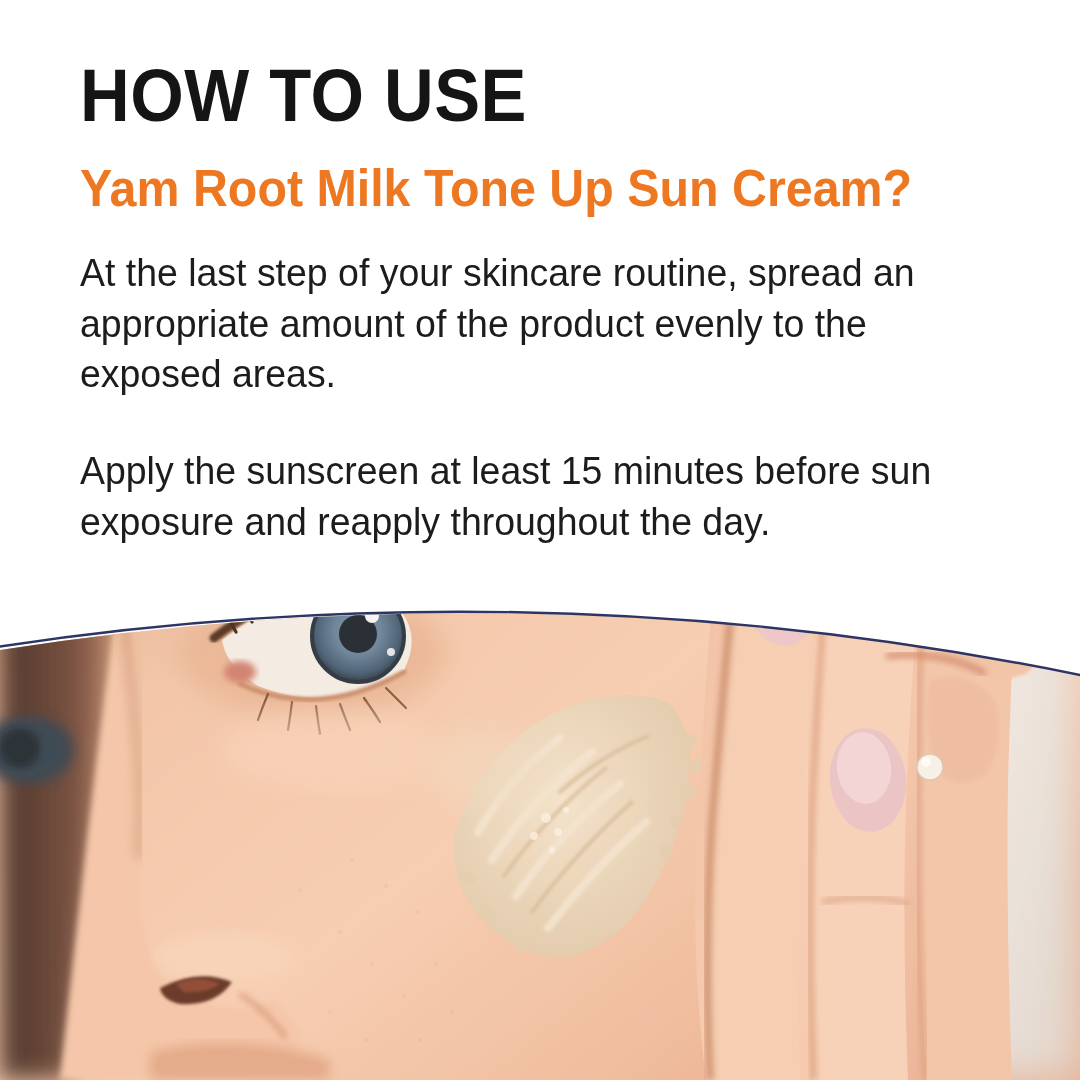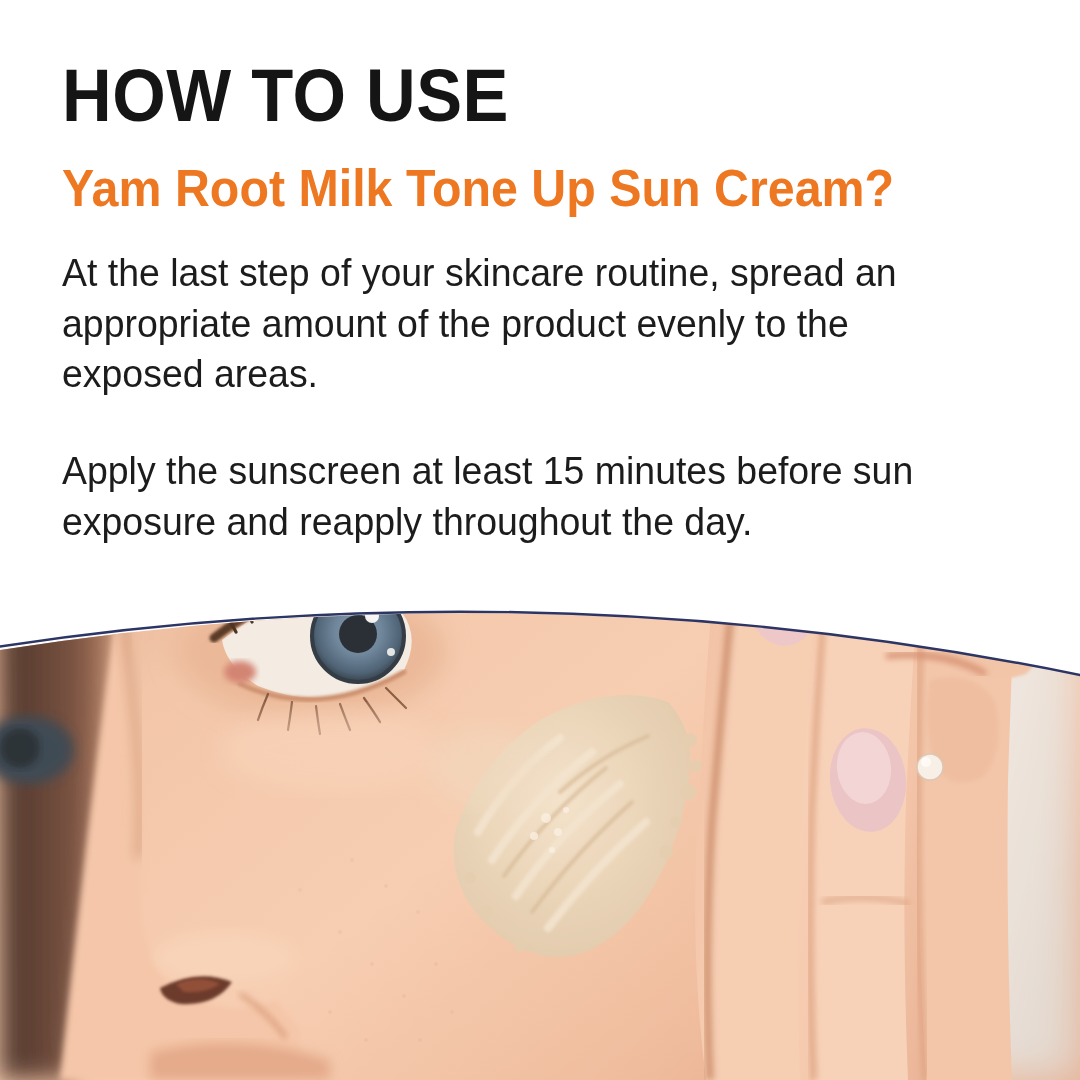--- a/index.html
+++ b/index.html
@@ -11,21 +11,21 @@
   }
   #page {
     position:relative;
     width:1080px; height:1080px;
     background:#ffffff;
   }
 
   
   .text-block {
     position:absolute;
-    left:62px; top:62px;
+    left:80px; top:62px;
     width:960px;
   }
   .title {
     font-family:"Liberation Sans Narrow","Liberation Sans",sans-serif;
     font-weight:bold;
     font-size:74px;
     line-height:0.92;
     letter-spacing:0.5px;
     color:#151515;
     transform:scaleX(0.93);

